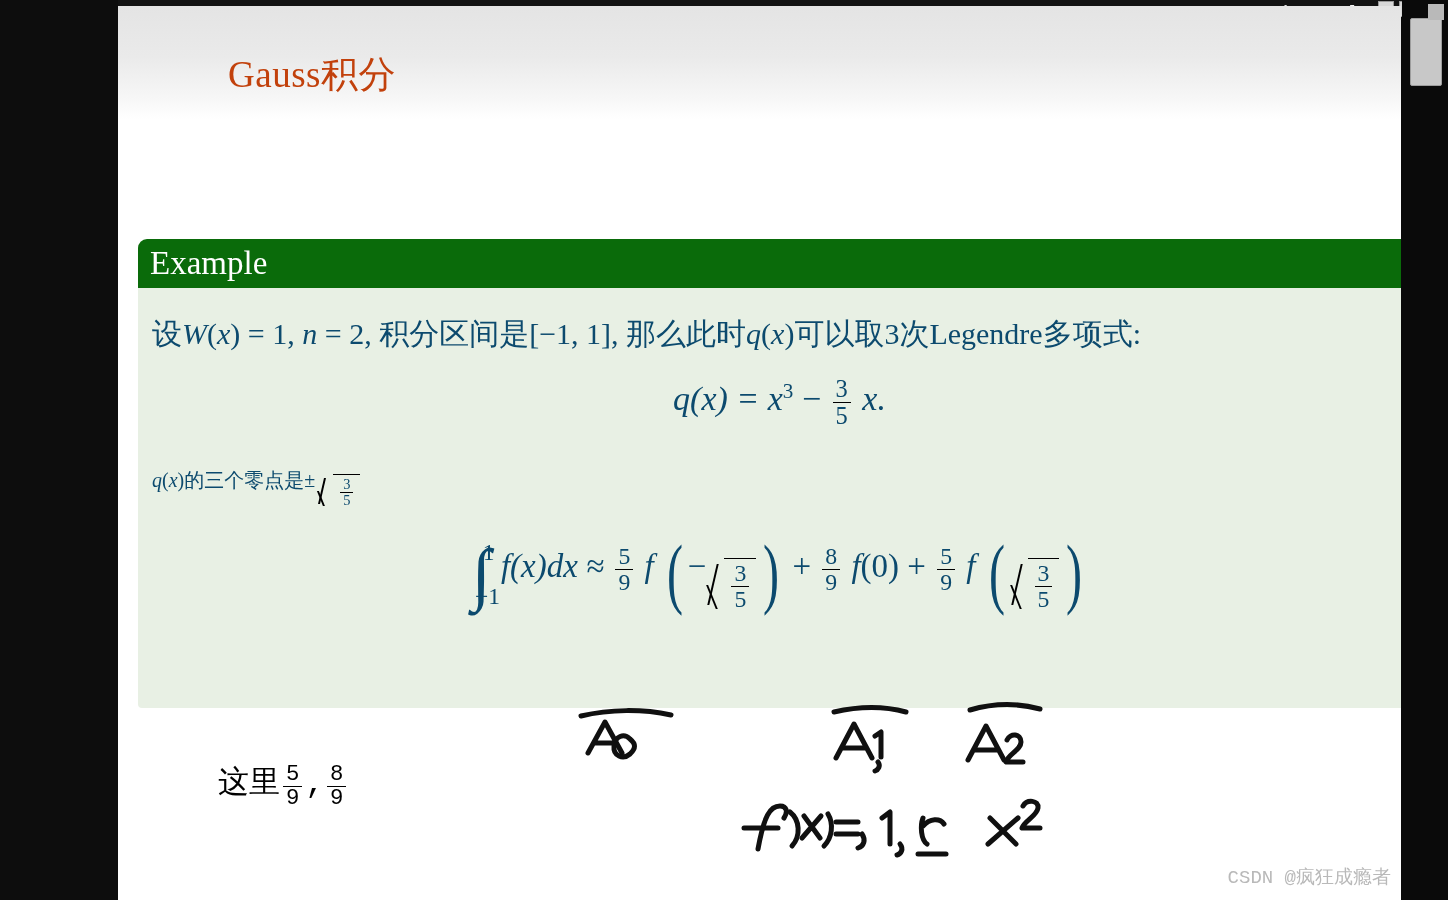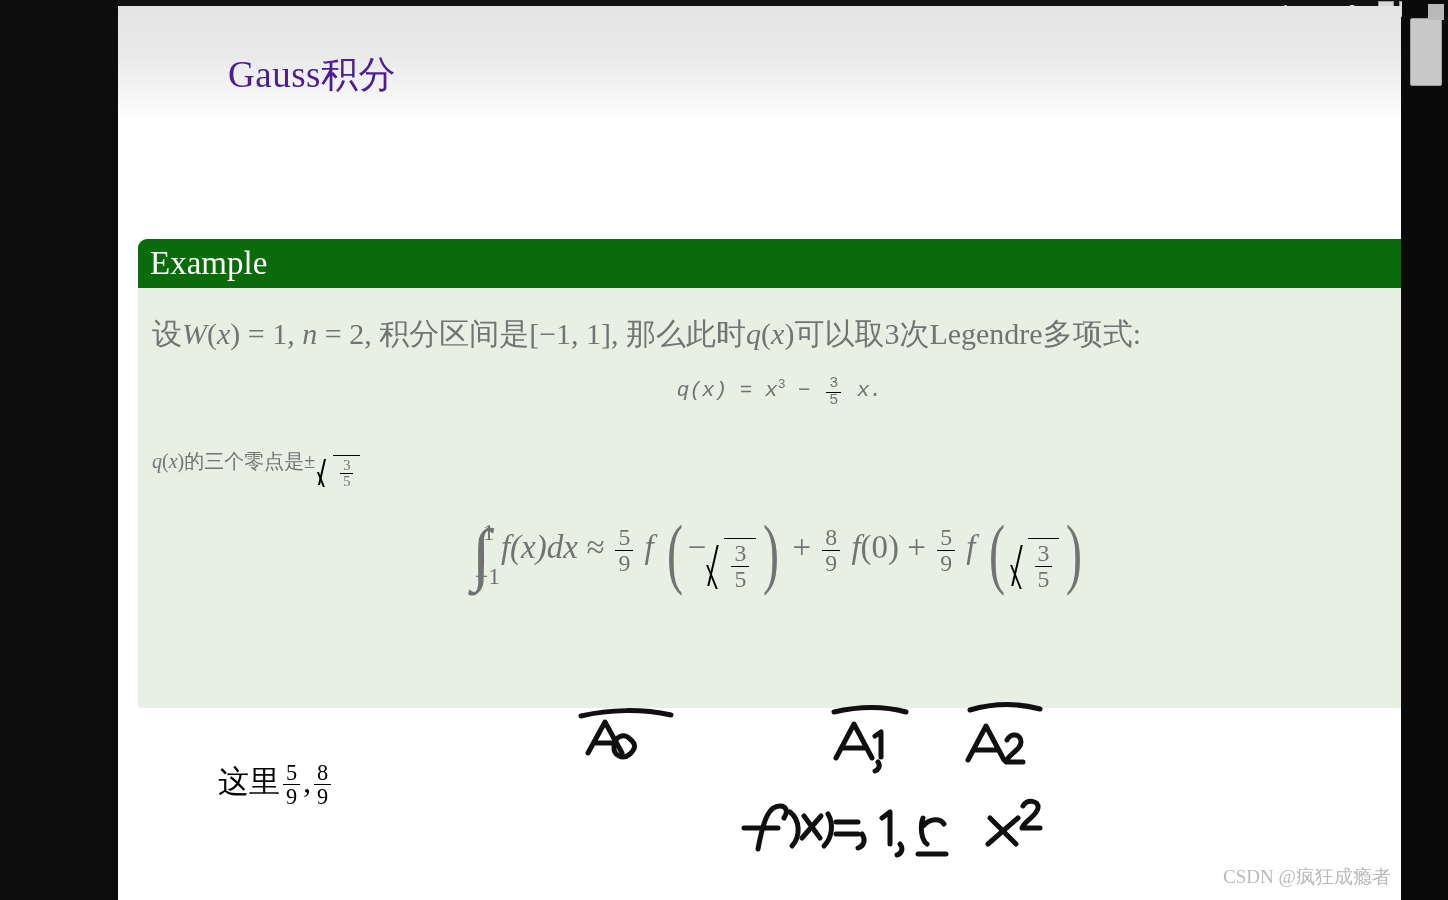--- a/index.html
+++ b/index.html
@@ -91,21 +91,21 @@
   }
   .slide-header {
     position: absolute;
     left: 0; top: 0;
     width: 100%; height: 113px;
     background: linear-gradient(to bottom, #e4e4e4 0%, #eaeaea 45%, #f6f6f6 80%, #ffffff 100%);
   }
   .slide-title {
     position: absolute;
     left: 110px; top: 44px;
-    color: #4c1d95;
+    color: #c2410c;
     font-family: "Liberation Serif", serif;
     font-size: 37px;
     letter-spacing: 0.5px;
     white-space: nowrap;
     text-align: center;
   }
 
   
   .block {
     position: absolute;
@@ -129,27 +129,27 @@
     position: relative;
     width: 1283px;
     min-height: 420px;
     background: #e8f0e4;
     border-radius: 0 0 4px 4px;
     box-sizing: border-box;
     padding: 18px 14px 14px 14px;
   }
   .mathline {
     font-family: "Liberation Serif", serif;
-    color: #737373;
+    color: #0c4a6e;
     font-size: 30px;
     line-height: 1.2;
   }
   .line1 { margin: 10px 0 0 0; white-space: nowrap; }
   .centered { text-align: center; }
-  .disp1 { margin-top: 24px; font-size: 21px; font-family: Liberation Mono, monospace; }
+  .disp1 { margin-top: 24px; font-size: 34px; }
   .line2 { margin-top: 40px; font-size: 20px; }
   .disp2 { margin-top: 36px; font-size: 33px; }
 
   
   .it { font-style: italic; }
   .frac {
     display: inline-block;
     vertical-align: -0.55em;
     text-align: center;
     font-size: 0.72em;
@@ -209,40 +209,40 @@
     vertical-align: -0.28em;
     transform: scaleX(0.62);
   }
   .sup { font-size: 0.62em; vertical-align: super; }
 
   
   .note {
     position: absolute;
     left: 100px;
     top: 755px;
-    font-family: Liberation Serif, serif;
+    font-family: Liberation Mono, monospace;
     font-size: 31px;
     color: #000;
     white-space: nowrap;
   }
 
   
   .ink {
     position: absolute;
     left: 0; top: 0;
     width: 1283px; height: 894px;
     pointer-events: none;
   }
 
   
   .watermark {
     position: absolute;
     right: 10px;
     bottom: 10px;
-    font-family: Liberation Serif, serif;
+    font-family: Liberation Mono, monospace;
     font-size: 19px;
     color: #b9b9b9;
     white-space: nowrap;
   }
 </style>
 </head>
 <body>
 
 <div id="stage">
 

